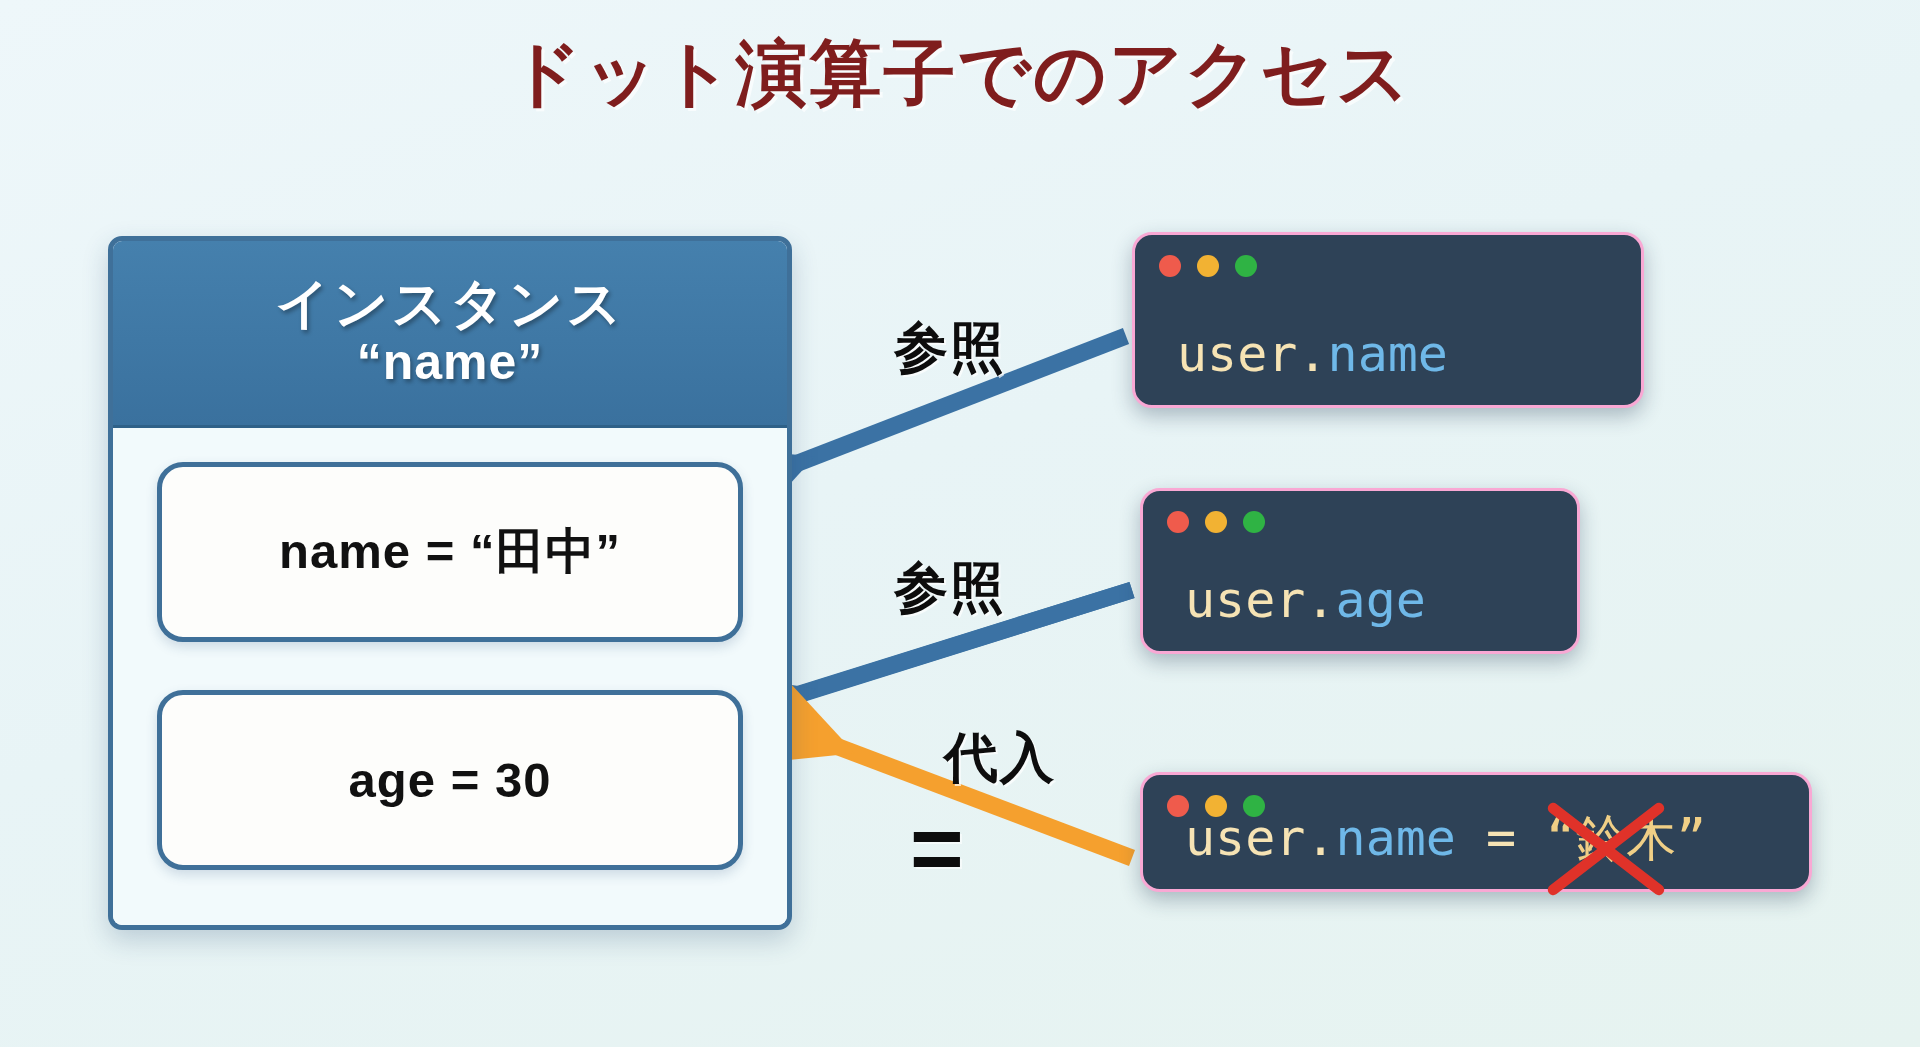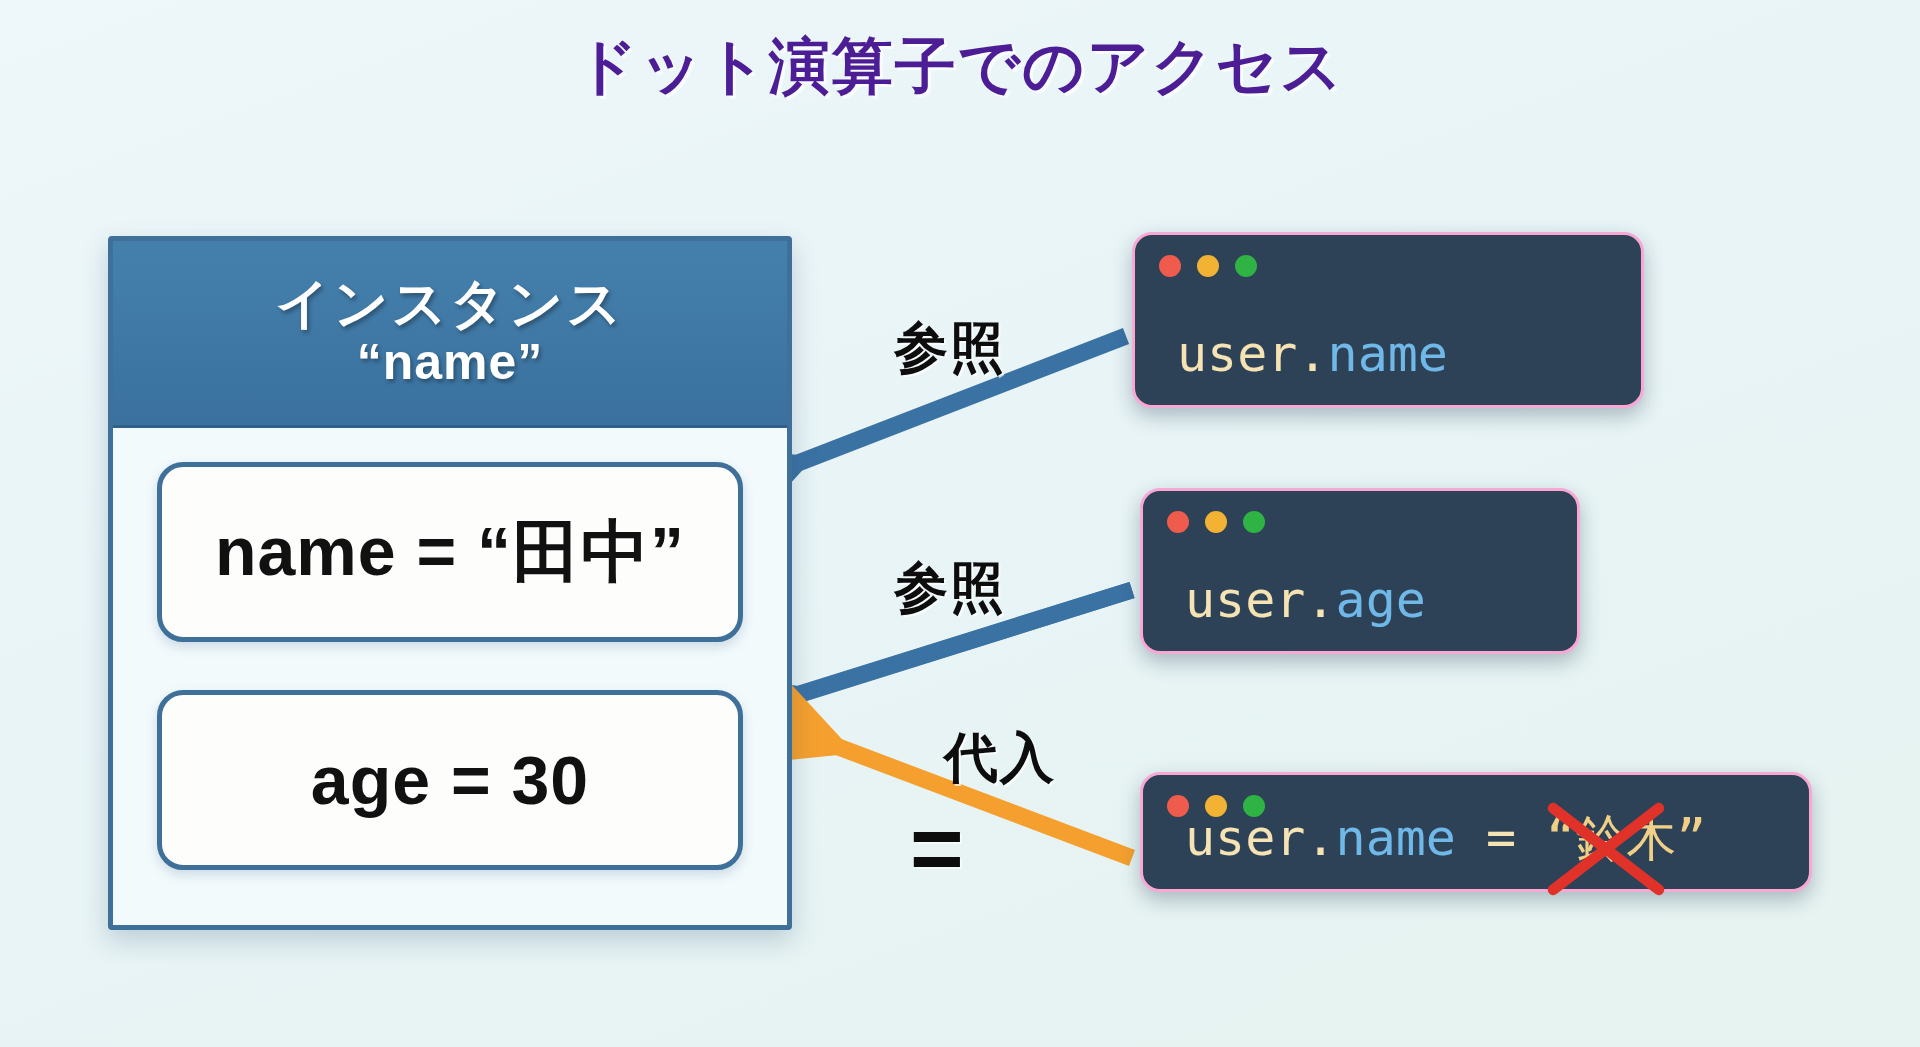--- a/index.html
+++ b/index.html
@@ -20,36 +20,36 @@
     inset: 0;
   }
 
   
   .title {
     position: absolute;
     top: 26px;
     left: 0;
     width: 1920px;
     text-align: center;
-    font-size: 61px;
+    font-size: 72px;
     font-weight: 900;
     letter-spacing: 2px;
-    color: #4c1d95;
+    color: #7f1d1d;
     text-shadow: 3px 3px 0 rgba(255,255,255,0.65);
     white-space: nowrap;
   }
 
   
   .instance-panel {
     position: absolute;
     left: 108px;
     top: 236px;
     width: 674px;
     height: 684px;
-    border-radius: 4px;
+    border-radius: 14px;
     background: #ffffff;
     border: 5px solid #3f7099;
     box-shadow: 0 10px 26px rgba(30,70,110,0.22);
     overflow: hidden;
   }
   .instance-header {
     height: 184px;
     background: linear-gradient(180deg, #4580ad 0%, #3a719e 100%);
     color: #ffffff;
     display: flex;
@@ -85,21 +85,21 @@
     border: 5px solid #3f7099;
     border-radius: 26px;
     display: flex;
     align-items: center;
     justify-content: center;
     box-shadow: 0 5px 12px rgba(40,80,120,0.18);
     box-sizing: border-box;
   }
   .field-box + .field-box { margin-top: 48px; }
   .field-text {
-    font-size: 68px;
+    font-size: 49px;
     font-weight: 800;
     color: #111111;
     letter-spacing: 1px;
     white-space: nowrap;
   }
 
   
   .code-card {
     position: absolute;
     background: #2e4257;

